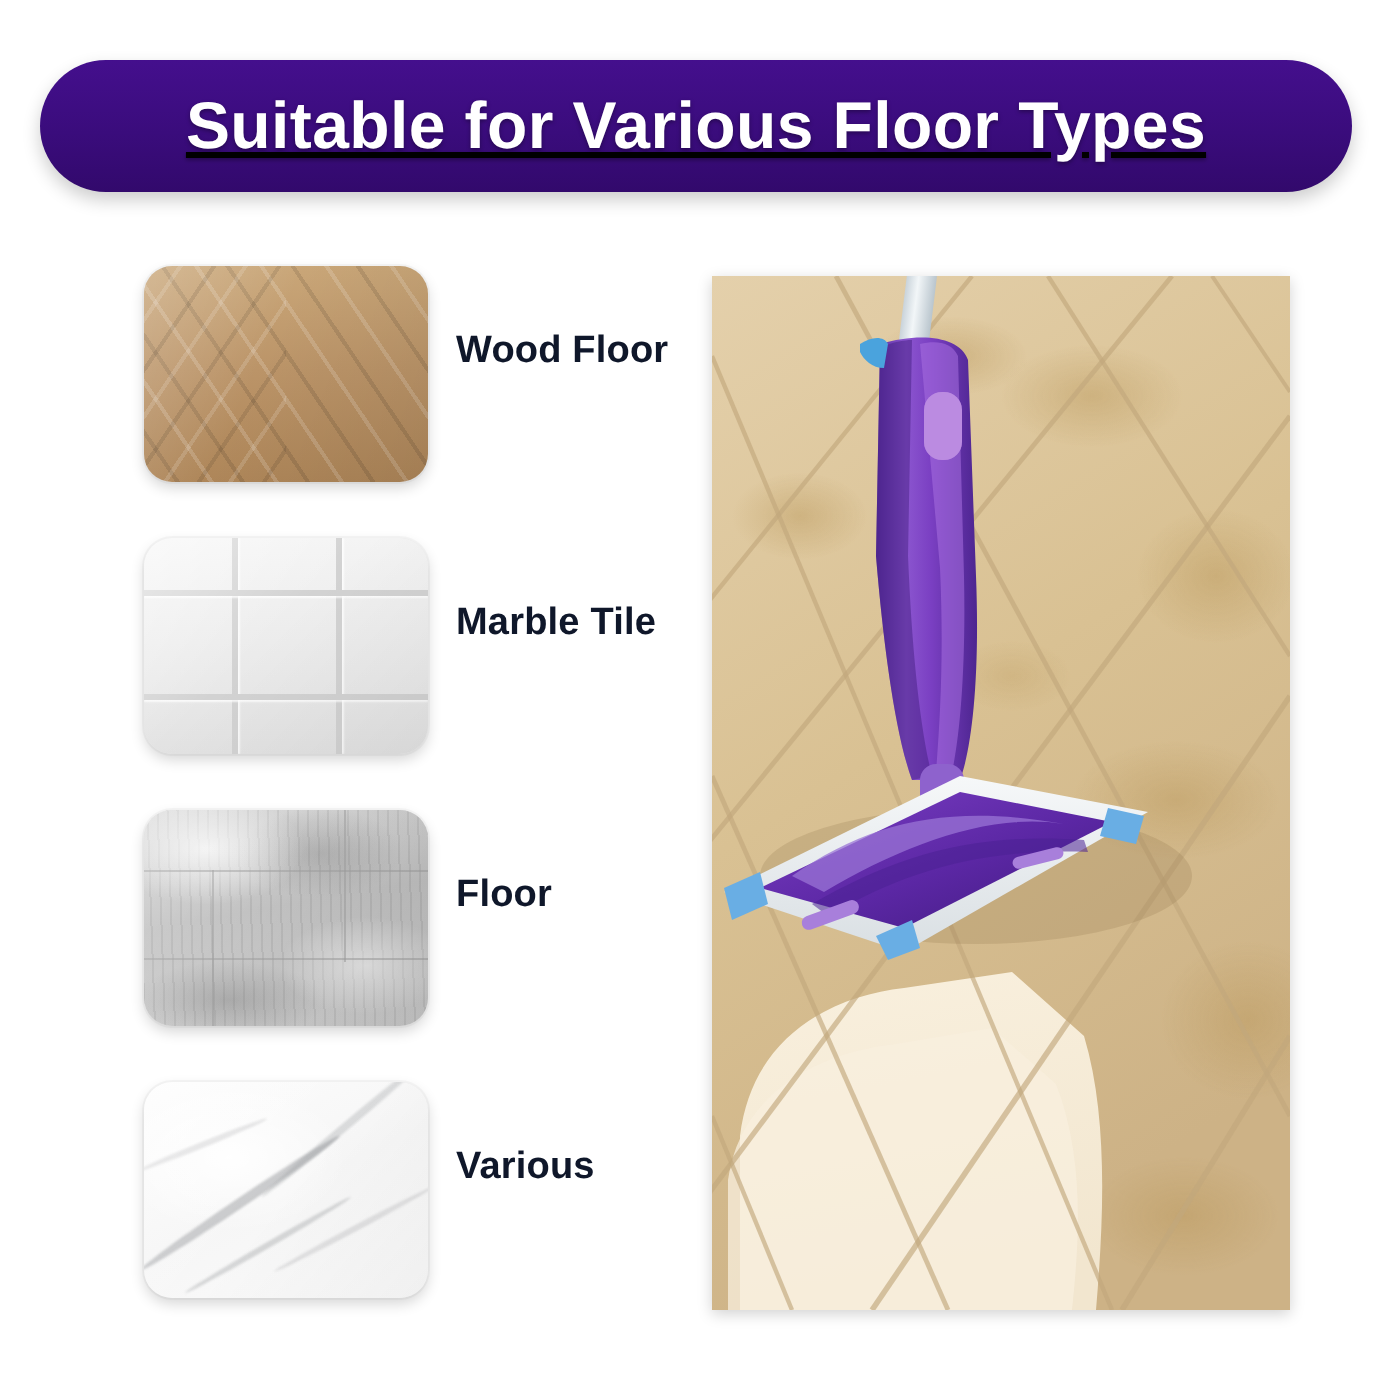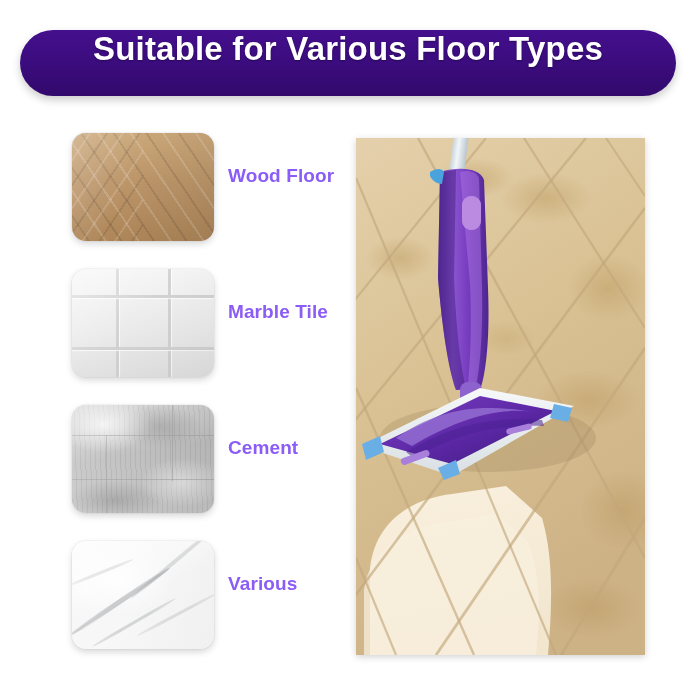--- a/index.html
+++ b/index.html
@@ -21,21 +21,23 @@
     position: absolute;
     left: 20px;
     top: 30px;
     width: 656px;
     height: 66px;
     border-radius: 33px;
     background: #3b0d7e;
     background-image: linear-gradient(180deg, #440f8d 0%, #3a0c7c 55%, #32096c 100%);
     box-shadow: 0 4px 9px rgba(0,0,0,0.20);
     display: flex;
+    align-items: center;
     justify-content: center;
+    text-decoration: underline;
   }
   .banner-title {
     color: #ffffff;
     font-size: 33px;
     font-weight: bold;
     letter-spacing: 0.2px;
     white-space: nowrap;
     text-shadow: 0 1px 2px rgba(0,0,0,0.35);
   }
 
@@ -67,21 +69,21 @@
   }
   .floor-label {
     position: absolute;
     left: 228px;
     top: 0;
     height: 136px;
     display: flex;
     align-items: center;
     font-size: 19px;
     font-weight: bold;
-    color: #8b5cf6;
+    color: #0f172a;
     letter-spacing: 0.1px;
     white-space: nowrap;
   }
 
   
   .tex-wood {
     background:
       repeating-linear-gradient(56deg,
         rgba(255,255,255,0.16) 0px, rgba(255,255,255,0.16) 2px,
         rgba(0,0,0,0.00) 2px, rgba(0,0,0,0.00) 13px,
@@ -211,21 +213,21 @@
   <div class="floor-row">
     <div class="swatch">
       <div class="swatch-inner tex-cement">
         <div class="seam-h" style="top:30px"></div>
         <div class="seam-h" style="top:74px"></div>
         <div class="seam-v" style="left:34px; top:30px; bottom:0"></div>
         <div class="seam-v" style="left:100px; top:0; bottom:32px"></div>
         <div class="sheen"></div>
       </div>
     </div>
-    <div class="floor-label">Cement</div>
+    <div class="floor-label">Floor</div>
   </div>
 
   <div class="floor-row">
     <div class="swatch">
       <div class="swatch-inner tex-marble">
         <div class="vein" style="left:-12px; top:58px; width:120px; height:5px; transform:rotate(-34deg);"></div>
         <div class="vein" style="left:14px;  top:80px; width:96px;  height:3px; transform:rotate(-30deg); background:rgba(150,152,156,0.35);"></div>
         <div class="vein" style="left:46px;  top:20px; width:110px; height:4px; transform:rotate(-40deg); background:rgba(150,152,156,0.30);"></div>
         <div class="vein" style="left:-6px;  top:30px; width:70px;  height:3px; transform:rotate(-22deg); background:rgba(150,152,156,0.28);"></div>
         <div class="vein" style="left:60px;  top:72px; width:90px;  height:3px; transform:rotate(-28deg); background:rgba(150,152,156,0.25);"></div>

